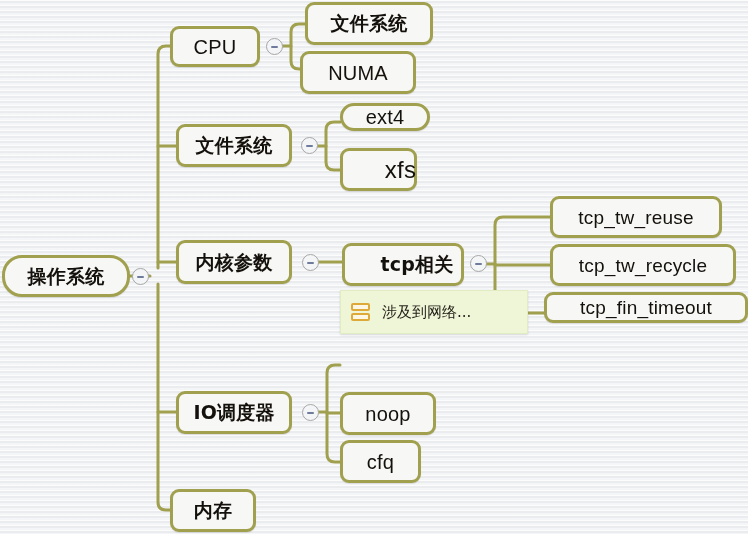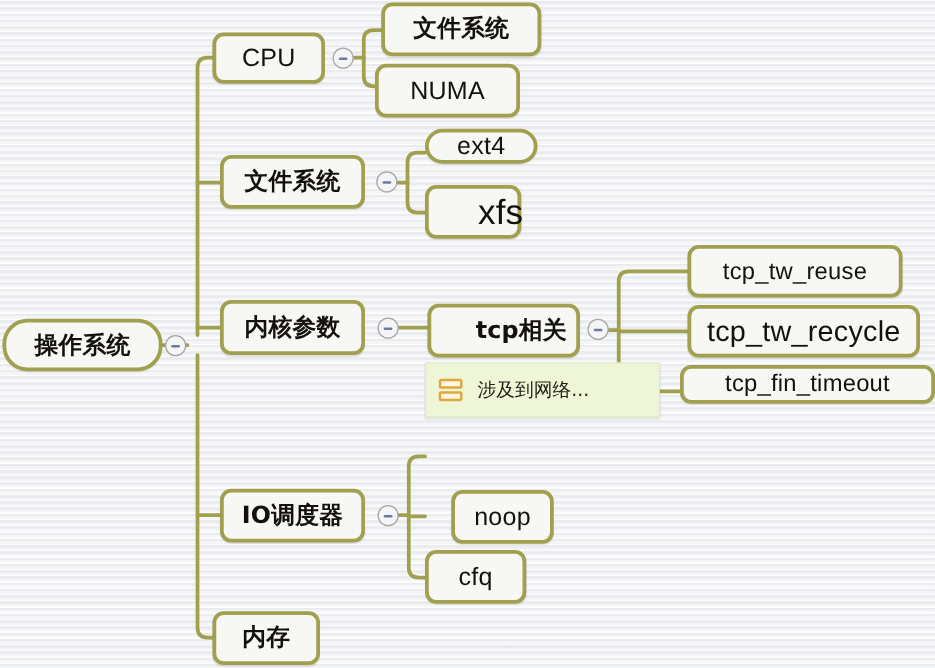--- a/index.html
+++ b/index.html
@@ -179,52 +179,52 @@
   <div class="node" style="left:176px; top:124px; width:116px; height:43px;">
     <span class="node-label cjk" style="font-size:19px;">文件系统</span>
   </div>
   <div class="toggle" style="left:301px; top:137px;">
     <span class="bar"></span>
   </div>
   <div class="node" style="left:340px; top:103px; width:90px; height:28px;border-radius:17px;">
     <span class="node-label latin" style="font-size:20px;">ext4</span>
   </div>
   <div class="node" style="left:340px; top:148px; width:77px; height:43px;">
-    <span class="node-label latin" style="font-size:28px;margin-left:44px;">xfs</span>
+    <span class="node-label latin" style="font-size:24px;margin-left:44px;">xfs</span>
   </div>
 
   <div class="node" style="left:176px; top:240px; width:116px; height:44px;">
     <span class="node-label cjk" style="font-size:19px;">内核参数</span>
   </div>
   <div class="toggle" style="left:302px; top:254px;">
     <span class="bar"></span>
   </div>
   <div class="node" style="left:342px; top:243px; width:122px; height:43px;">
     <span class="node-label cjk" style="font-size:19px;margin-left:28px;">tcp相关</span>
   </div>
   <div class="toggle" style="left:470px; top:255px;">
     <span class="bar"></span>
   </div>
   <div class="node" style="left:550px; top:196px; width:172px; height:42px;">
     <span class="node-label latin" style="font-size:19px;">tcp_tw_reuse</span>
   </div>
   <div class="node" style="left:550px; top:244px; width:186px; height:42px;">
-    <span class="node-label latin" style="font-size:23px;">tcp_tw_recycle</span>
+    <span class="node-label latin" style="font-size:19px;">tcp_tw_recycle</span>
   </div>
   <div class="node" style="left:544px; top:292px; width:204px; height:31px;">
     <span class="node-label latin" style="font-size:19px;">tcp_fin_timeout</span>
   </div>
 
   <div class="node" style="left:176px; top:391px; width:116px; height:43px;">
     <span class="node-label cjk" style="font-size:19px;">IO调度器</span>
   </div>
   <div class="toggle" style="left:302px; top:404px;">
     <span class="bar"></span>
   </div>
-  <div class="node" style="left:340px; top:392px; width:82px; height:43px;margin-left:21px;">
+  <div class="node" style="left:340px; top:392px; width:96px; height:43px;">
     <span class="node-label latin" style="font-size:20px;">noop</span>
   </div>
   <div class="node" style="left:340px; top:440px; width:81px; height:43px;">
     <span class="node-label latin" style="font-size:20px;">cfq</span>
   </div>
 
   <div class="node" style="left:170px; top:489px; width:86px; height:43px;">
     <span class="node-label cjk" style="font-size:19px;">内存</span>
   </div>
 

